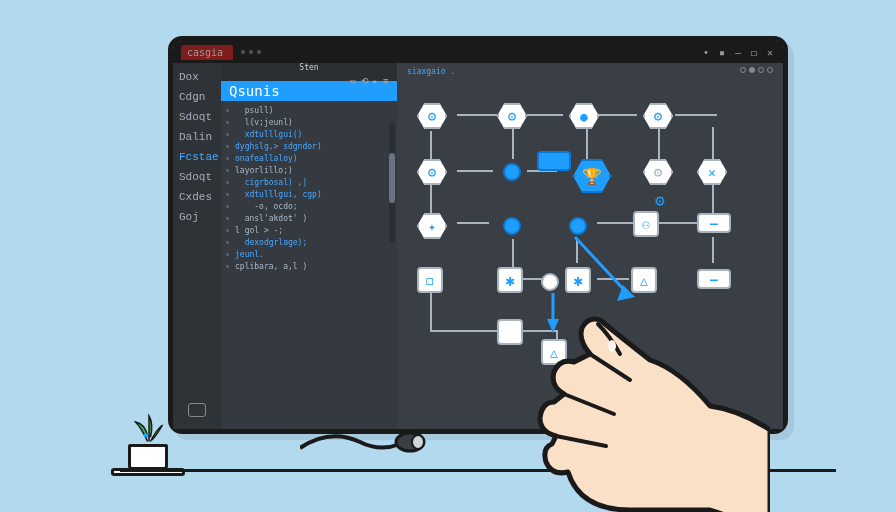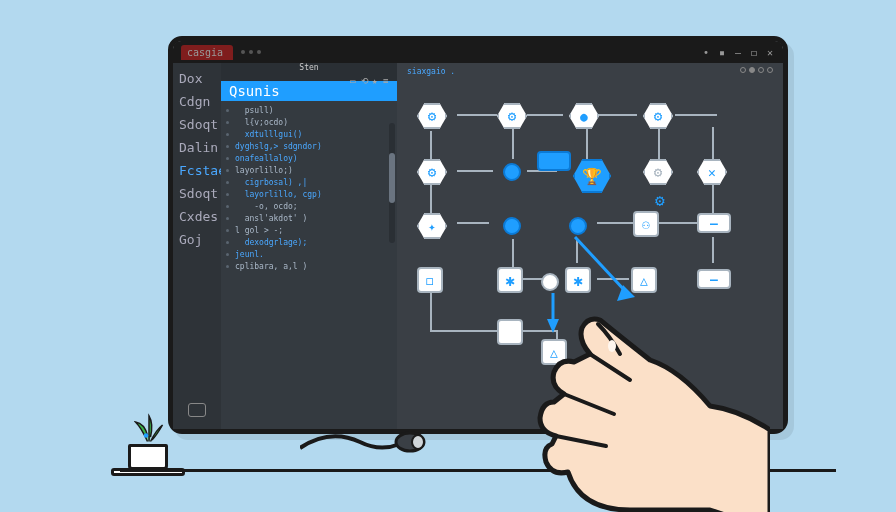--- a/index.html
+++ b/index.html
@@ -48,24 +48,25 @@
   }
   .sidebar {
     width: 48px;
     background: #2e3338;
     padding: 6px 4px;
     display: flex;
     flex-direction: column;
     gap: 4px;
   }
   .side-item {
-    font-size: 13px;
+    font-size: 11px;
     color: #aab;
     padding: 2px 2px;
     cursor: pointer;
+    font-family: Liberation Mono, monospace;
   }
   .side-item.active { color: #4aa8ff; }
   .side-bottom { margin-top: auto; display:flex; justify-content:center; padding-bottom:6px;}
   .side-square { width: 18px; height: 14px; border: 1.5px solid #888; border-radius: 3px; }
   .editor {
     width: 176px;
     background: #343a40;
     position: relative;
     padding: 0;
   }
@@ -216,27 +217,27 @@
         <div class="ed-header-icons">
           <span class="hi">▭</span>
           <span class="hi">⟲</span>
           <span class="hi">★</span>
           <span class="hi">≡</span>
         </div>
       </div>
       <div class="file-label">Qsunis</div>
       <div class="code">
         <div class="line"><span>  psull)</span></div>
-        <div class="line"><span>  l{v;ocdo)</span></div>
+        <div class="line"><span>  l{v;jeunl)</span></div>
         <div class="line"><span class="kw">  xdtulllgui()</span></div>
         <div class="line"><span class="kw">dyghslg,&gt; sdgndor)</span></div>
         <div class="line"><span class="kw">onafeallaloy)</span></div>
         <div class="line"><span>layorlillo;)</span></div>
         <div class="line"><span class="kw">  cigrbosal) ,|</span></div>
-        <div class="line"><span class="kw">  layorlillo, cgp)</span></div>
+        <div class="line"><span class="kw">  xdtulllgui, cgp)</span></div>
         <div class="line"><span>    -o, ocdo;</span></div>
         <div class="line"><span>  ansl'akdot' )</span></div>
         <div class="line"><span>l gol &gt; -;</span></div>
         <div class="line"><span class="kw">  dexodgrlage);</span></div>
         <div class="line"><span class="kw">jeunl.</span></div>
         <div class="line"><span>cplibara, a,l )</span></div>
       </div>
       <div class="scrollbar"></div>
     </div>
 

